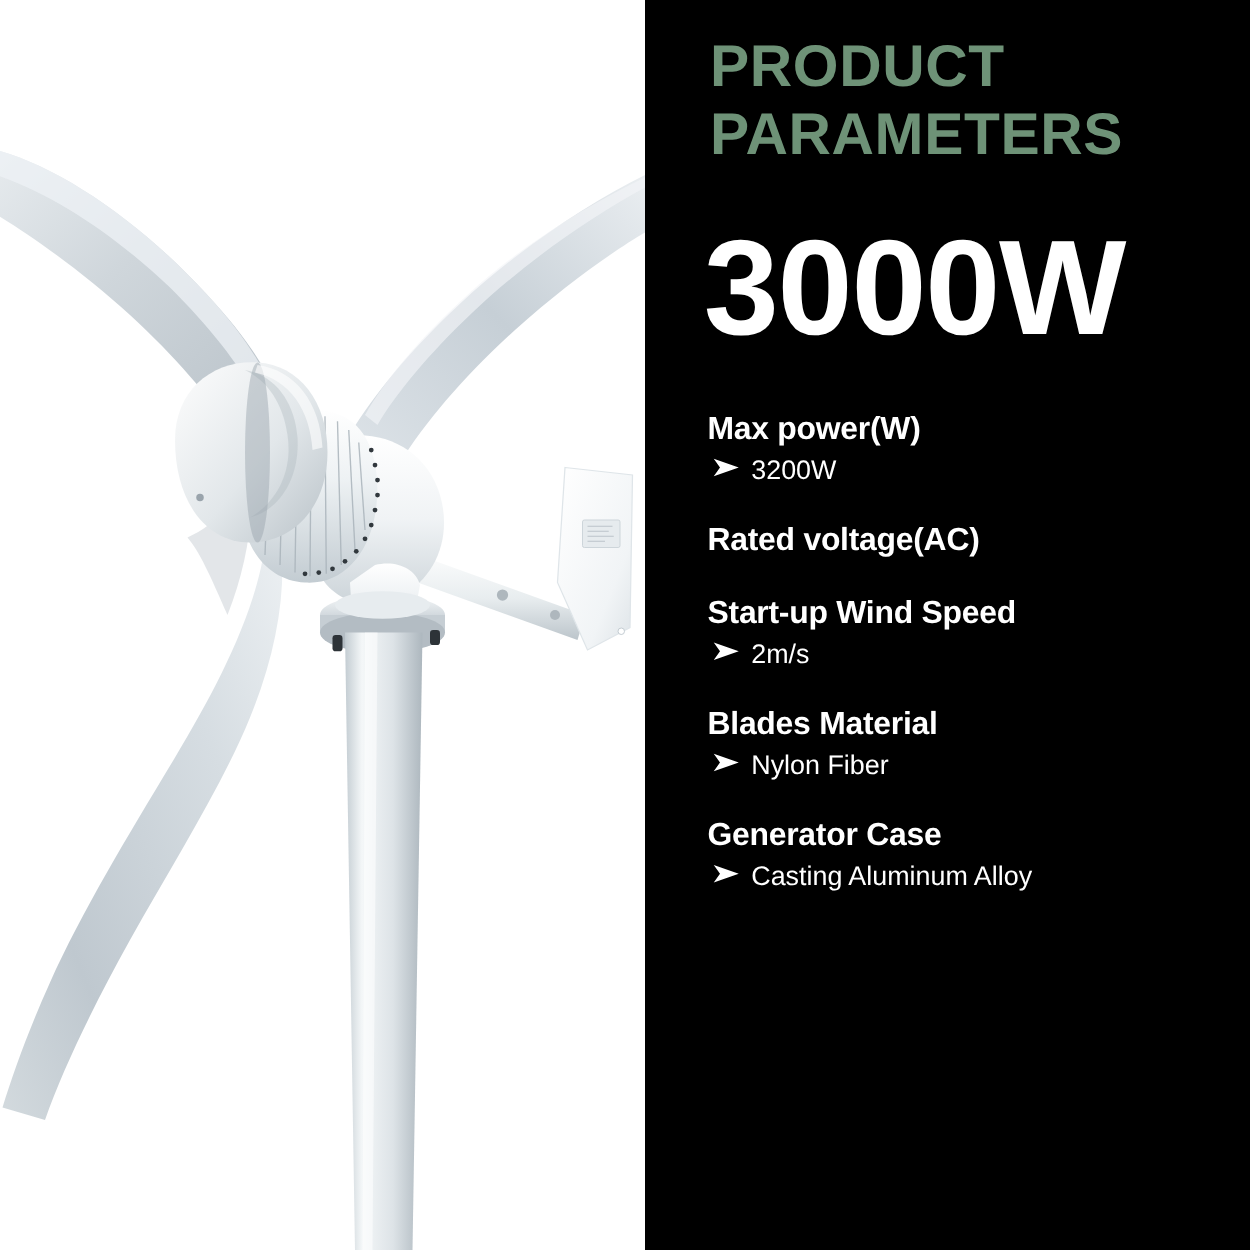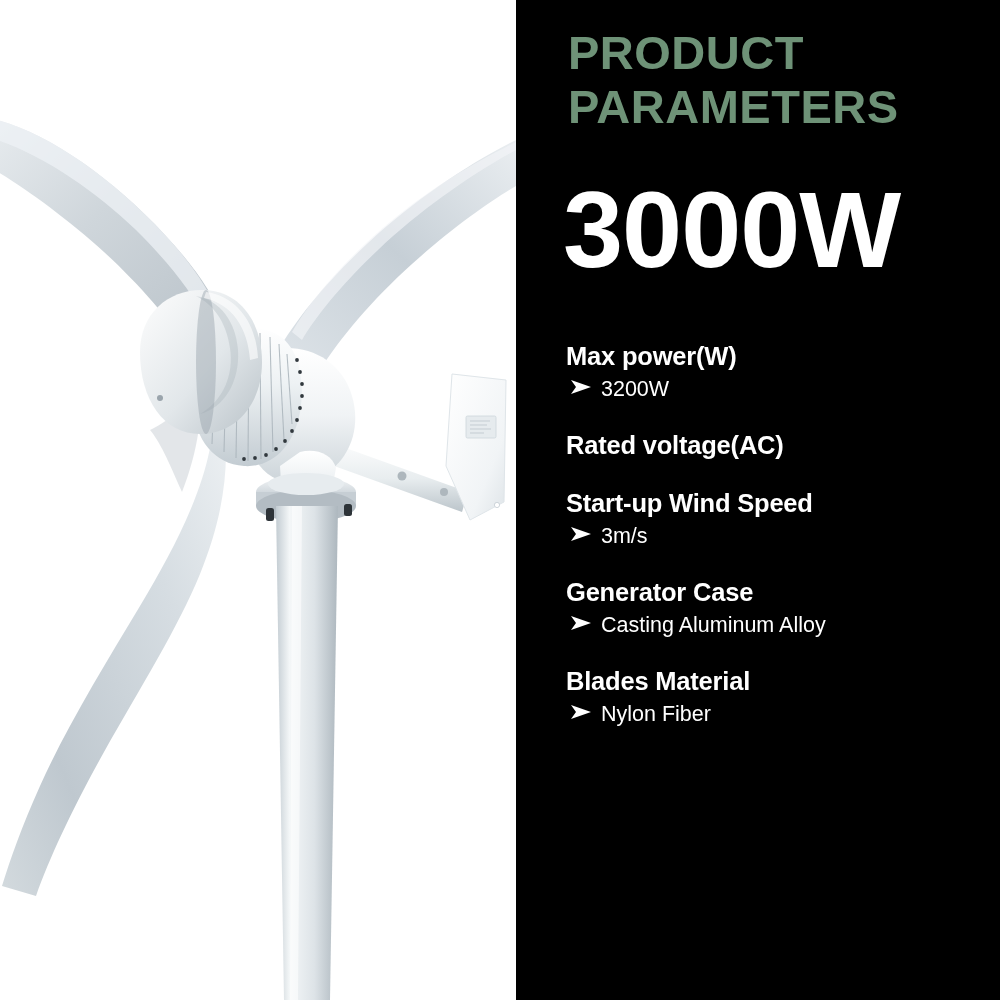--- a/index.html
+++ b/index.html
@@ -59,21 +59,21 @@
     color: #ffffff;
     font-weight: bold;
     font-size: 108px;
     line-height: 1;
     letter-spacing: -1px;
   }
 
   .spec-list {
     position: absolute;
     left: 50px;
-    top: 341px;
+    top: 328px;
     width: 420px;
   }
   .spec-item {
     margin-bottom: 27px;
   }
   .spec-item:last-child { margin-bottom: 0; }
 
   .spec-label {
     color: #ffffff;
     font-weight: bold;
@@ -303,40 +303,40 @@
       <div class="spec-item">
         <div class="spec-label">Rated voltage(AC)</div>
       </div>
 
       <div class="spec-item">
         <div class="spec-label">Start-up Wind Speed</div>
         <div class="spec-value-row">
           <svg class="bullet-arrow" viewBox="0 0 26 20">
             <path d="M3,3 L23,10 L3,17 L8,10 Z" fill="#ffffff"></path>
           </svg>
-          <span class="spec-value">3m/s</span>
+          <span class="spec-value">2m/s</span>
         </div>
       </div>
 
+
+      <div class="spec-item">
+        <div class="spec-label">Blades Material</div>
+        <div class="spec-value-row">
+          <svg class="bullet-arrow" viewBox="0 0 26 20">
+            <path d="M3,3 L23,10 L3,17 L8,10 Z" fill="#ffffff"></path>
+          </svg>
+          <span class="spec-value">Nylon Fiber</span>
+        </div>
+      </div>
 
       <div class="spec-item">
         <div class="spec-label">Generator Case</div>
         <div class="spec-value-row">
           <svg class="bullet-arrow" viewBox="0 0 26 20">
             <path d="M3,3 L23,10 L3,17 L8,10 Z" fill="#ffffff"></path>
           </svg>
           <span class="spec-value">Casting Aluminum Alloy</span>
         </div>
       </div>
 
-      <div class="spec-item">
-        <div class="spec-label">Blades Material</div>
-        <div class="spec-value-row">
-          <svg class="bullet-arrow" viewBox="0 0 26 20">
-            <path d="M3,3 L23,10 L3,17 L8,10 Z" fill="#ffffff"></path>
-          </svg>
-          <span class="spec-value">Nylon Fiber</span>
-        </div>
-      </div>
-
     </div>
   </div>
 </div>
 
 </body></html>

